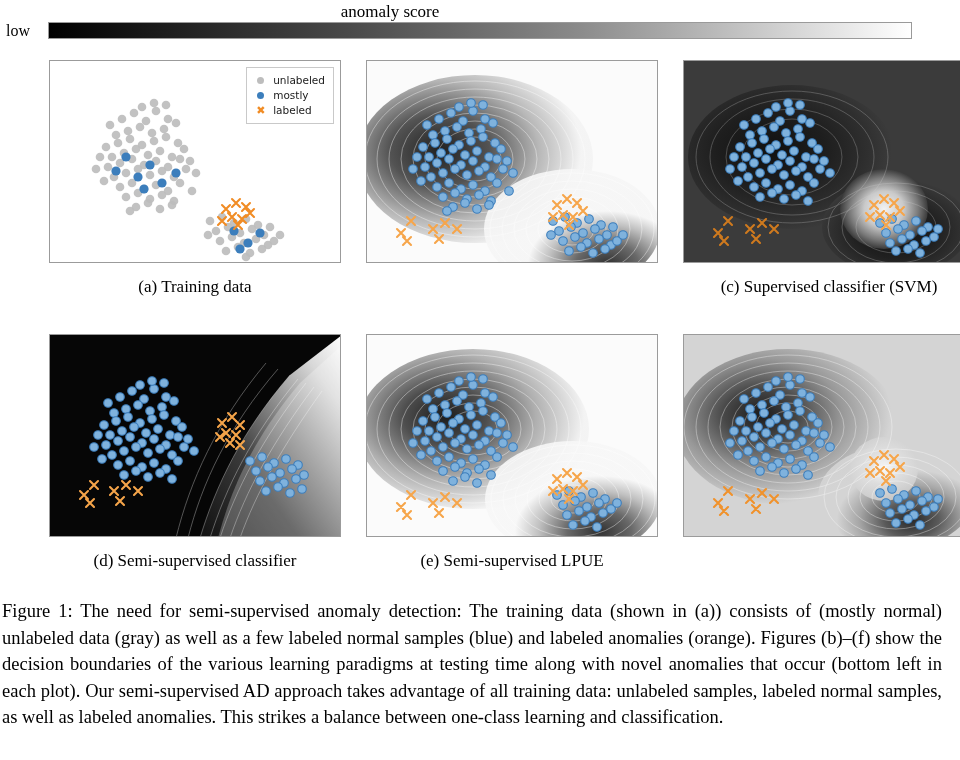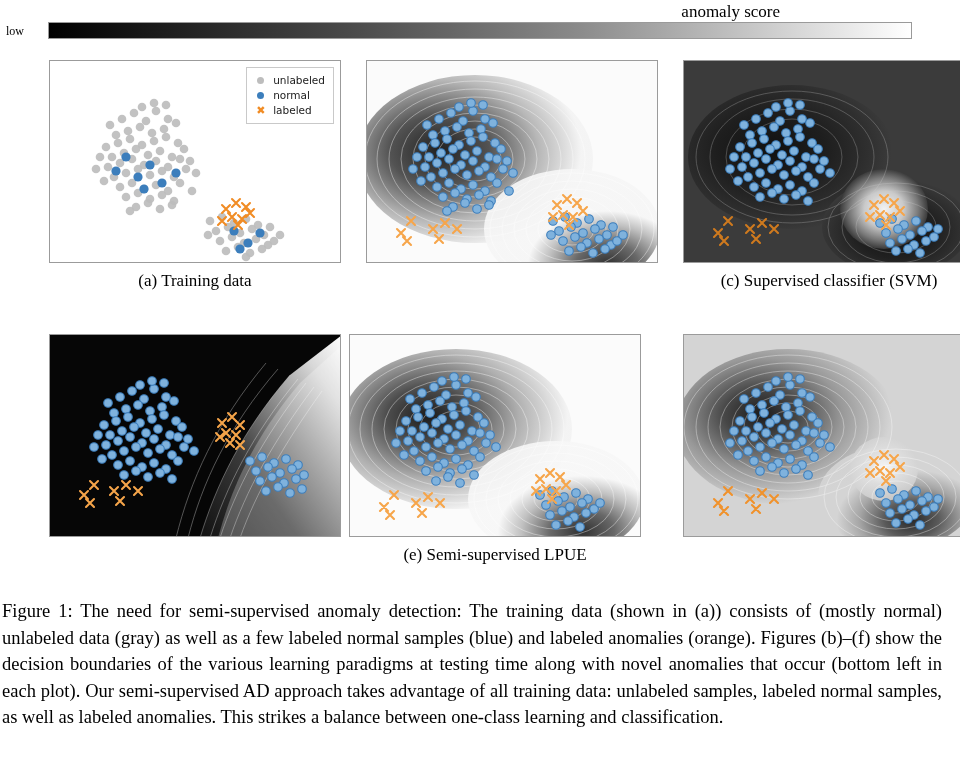--- a/index.html
+++ b/index.html
@@ -22,39 +22,39 @@
     left: 0;
     top: 0;
     width: 960px;
     height: 48px;
   }
   #colorbar-title {
     position: absolute;
     left: 0;
     top: 2px;
     width: 780px;
-    text-align: right;
+    text-align: center;
     font-size: 17px;
     line-height: 20px;
   }
   #colorbar-strip {
     position: absolute;
     left: 48px;
     top: 22px;
     width: 864px;
     height: 17px;
     background: linear-gradient(to right, #000000 0%, #4a4a4a 35%, #8c8c8c 62%, #c8c8c8 82%, #ffffff 100%);
     border: 1px solid #9a9a9a;
     box-sizing: border-box;
   }
   #colorbar-low {
     position: absolute;
     left: 6px;
     top: 22px;
-    font-size: 12px;
+    font-size: 16px;
     line-height: 18px;
   }
   #colorbar-high {
     position: absolute;
     right: 6px;
     top: 22px;
     font-size: 16px;
     line-height: 18px;
     margin-top: 42px;
   }
@@ -72,21 +72,21 @@
     box-sizing: border-box;
     overflow: hidden;
     background: #ffffff;
   }
   .plot svg {
     position: absolute;
     left: 0;
     top: 0;
   }
   .caption {
-    margin-top: 7px;
+    margin-top: 13px;
     width: 292px;
     text-align: center;
     font-size: 17px;
     line-height: 22px;
   }
 
   
   .legend {
     position: absolute;
     right: 6px;
@@ -274,21 +274,21 @@
       <div class="legend-row">
         <span class="legend-mark">
             <span class="legend-dot" style="background:#bdbdbd;"></span>
           </span>
         <span>unlabeled</span>
       </div>
       <div class="legend-row">
         <span class="legend-mark">
             <span class="legend-dot" style="background:#3c7ebc;"></span>
           </span>
-        <span>normal</span>
+        <span>mostly</span>
       </div>
       <div class="legend-row">
         <span class="legend-mark">
             <span class="legend-x">✖</span>
           </span>
         <span>labeled</span>
       </div>
     </div>
   </div>
   <div class="caption">(a) Training data</div>
@@ -698,23 +698,24 @@
         <path d="M30,156 l8,8 M38,156 l-8,8"></path>
         <path d="M40,146 l8,8 M48,146 l-8,8"></path>
         <path d="M60,152 l8,8 M68,152 l-8,8"></path>
         <path d="M72,146 l8,8 M80,146 l-8,8"></path>
         <path d="M84,152 l8,8 M92,152 l-8,8"></path>
         <path d="M36,164 l8,8 M44,164 l-8,8"></path>
         <path d="M66,162 l8,8 M74,162 l-8,8"></path>
       </g>
     </svg>
   </div>
+  <div class="caption">(d) Semi-supervised classifier</div>
 </div>
 
-<div class="panel" style="left:314px; top:334px;">
+<div class="panel" style="left:331px; top:334px;">
   <div class="plot">
     <svg width="292" height="203" viewBox="0 0 292 203">
       <defs>
         <radialGradient id="gE1" cx="38%" cy="42%" r="60%">
           <stop offset="0%" stop-color="#101010"></stop>
           <stop offset="30%" stop-color="#454545"></stop>
           <stop offset="65%" stop-color="#ababab"></stop>
           <stop offset="100%" stop-color="#f3f3f3"></stop>
         </radialGradient>
         <radialGradient id="gE2" cx="65%" cy="78%" r="48%">

